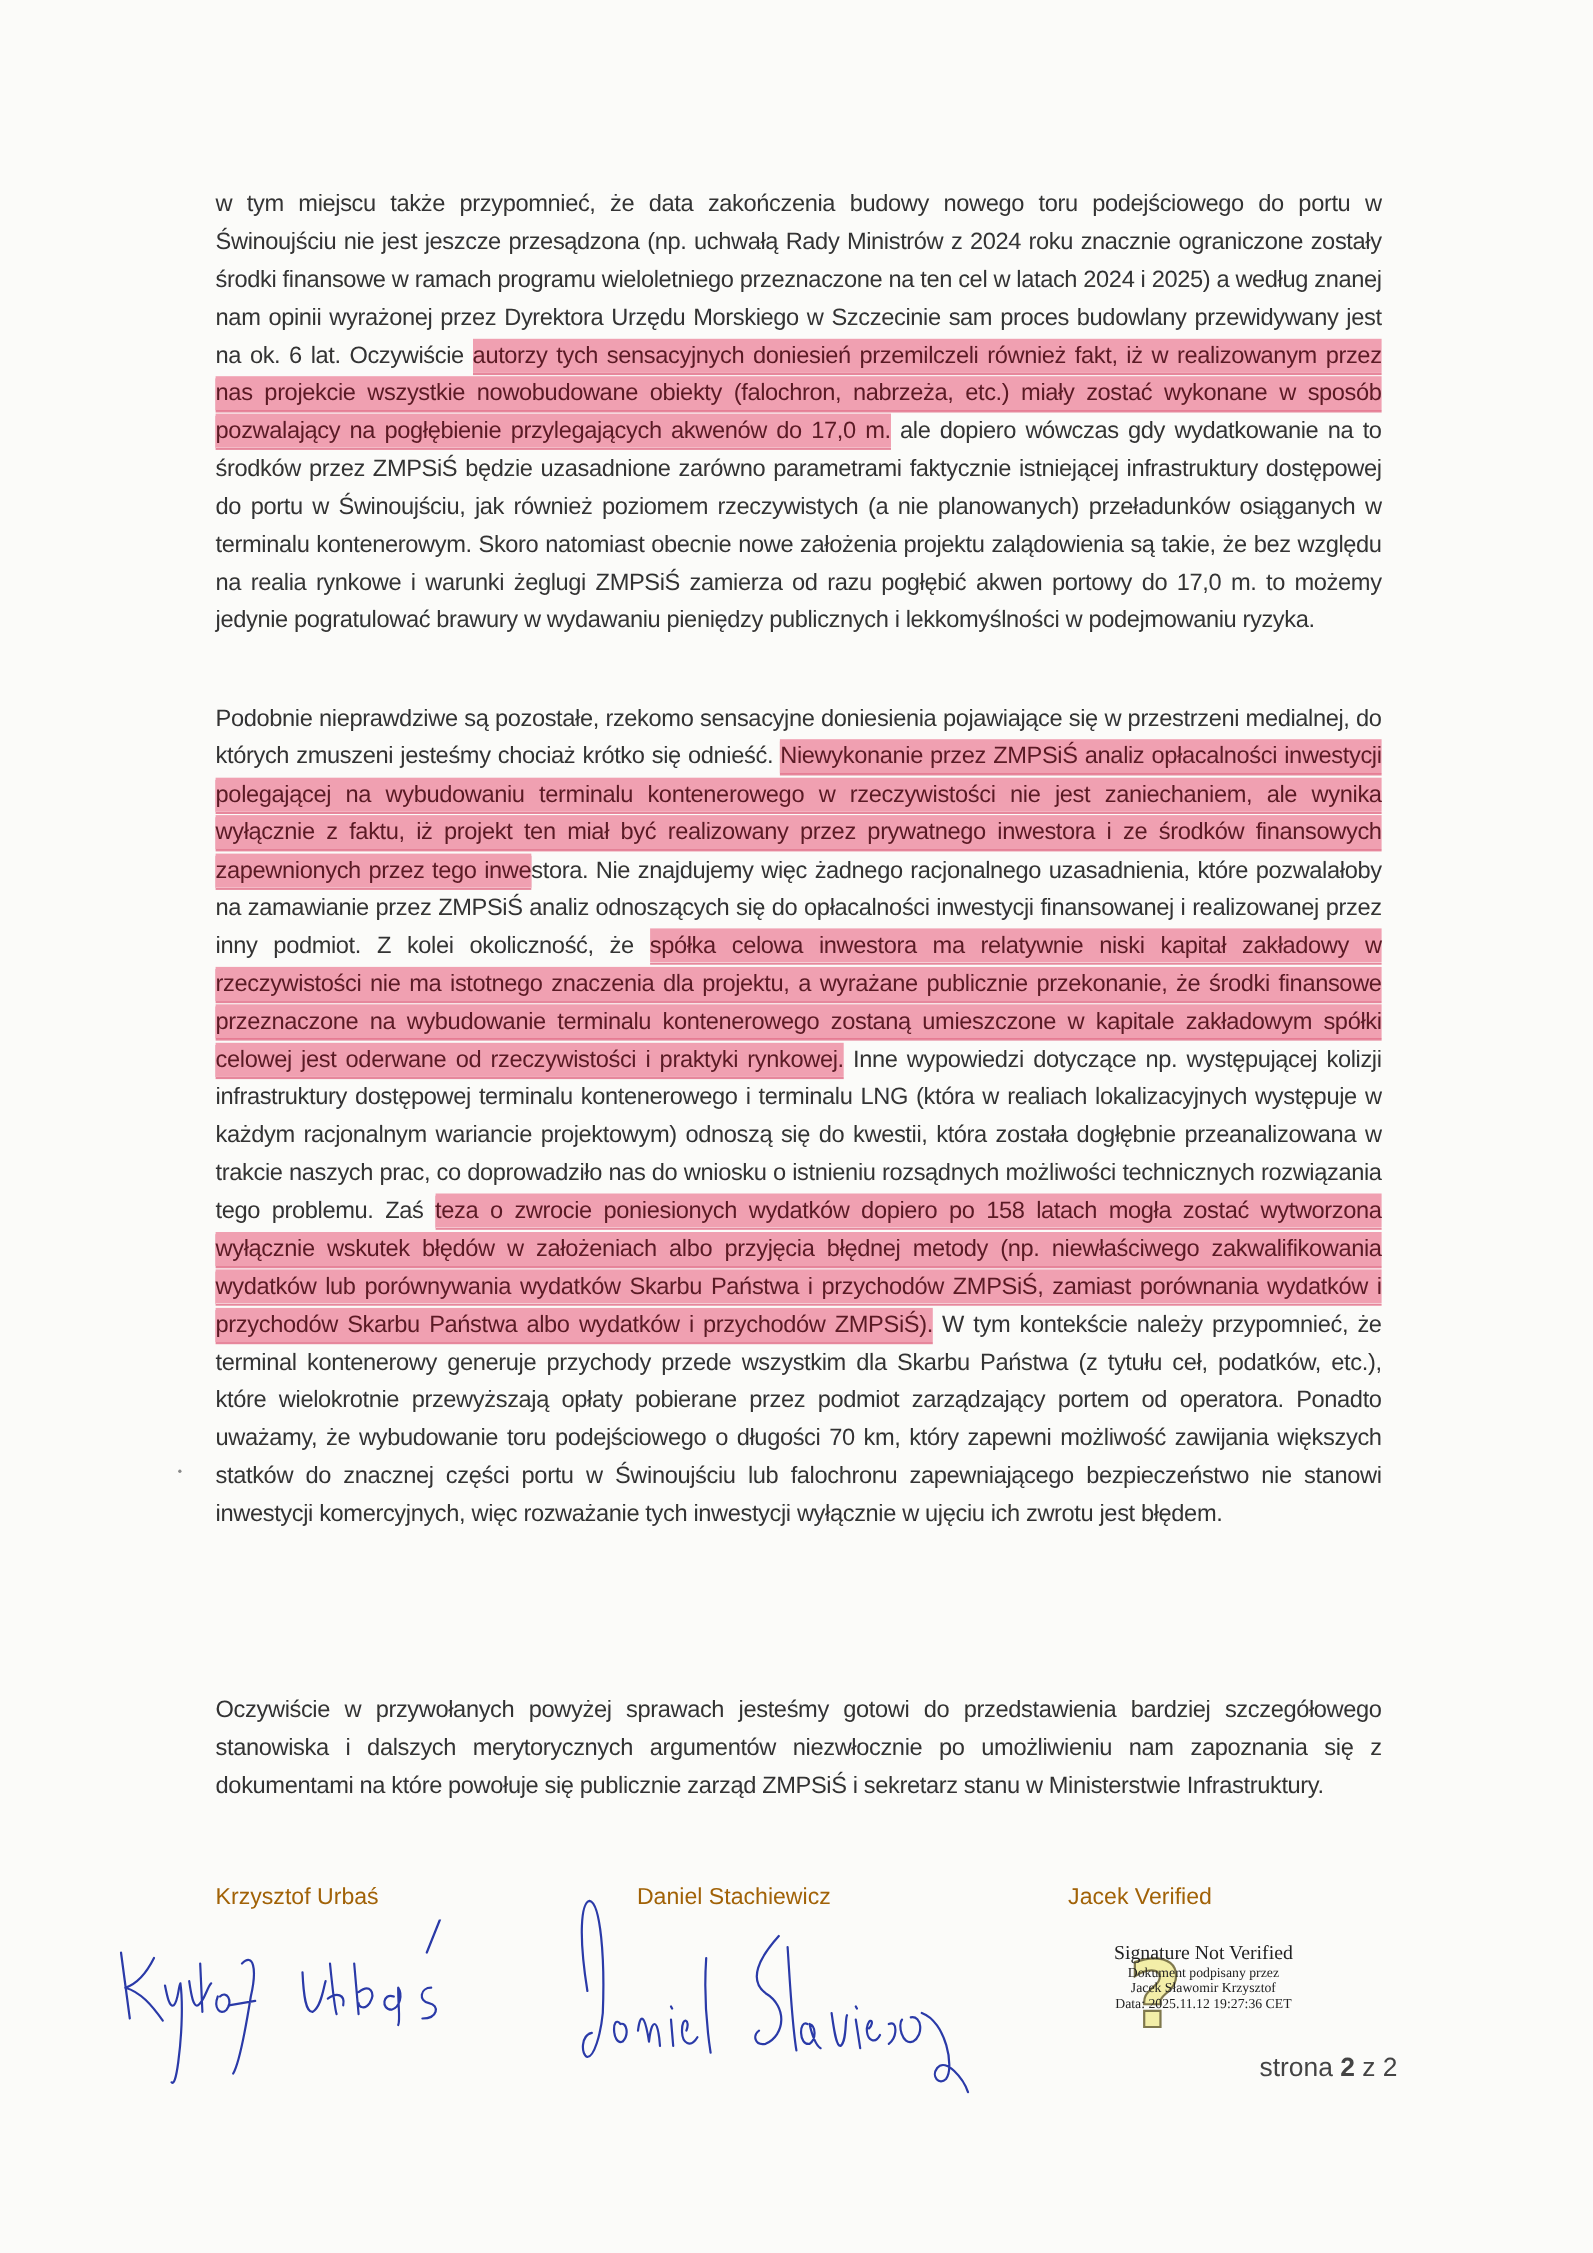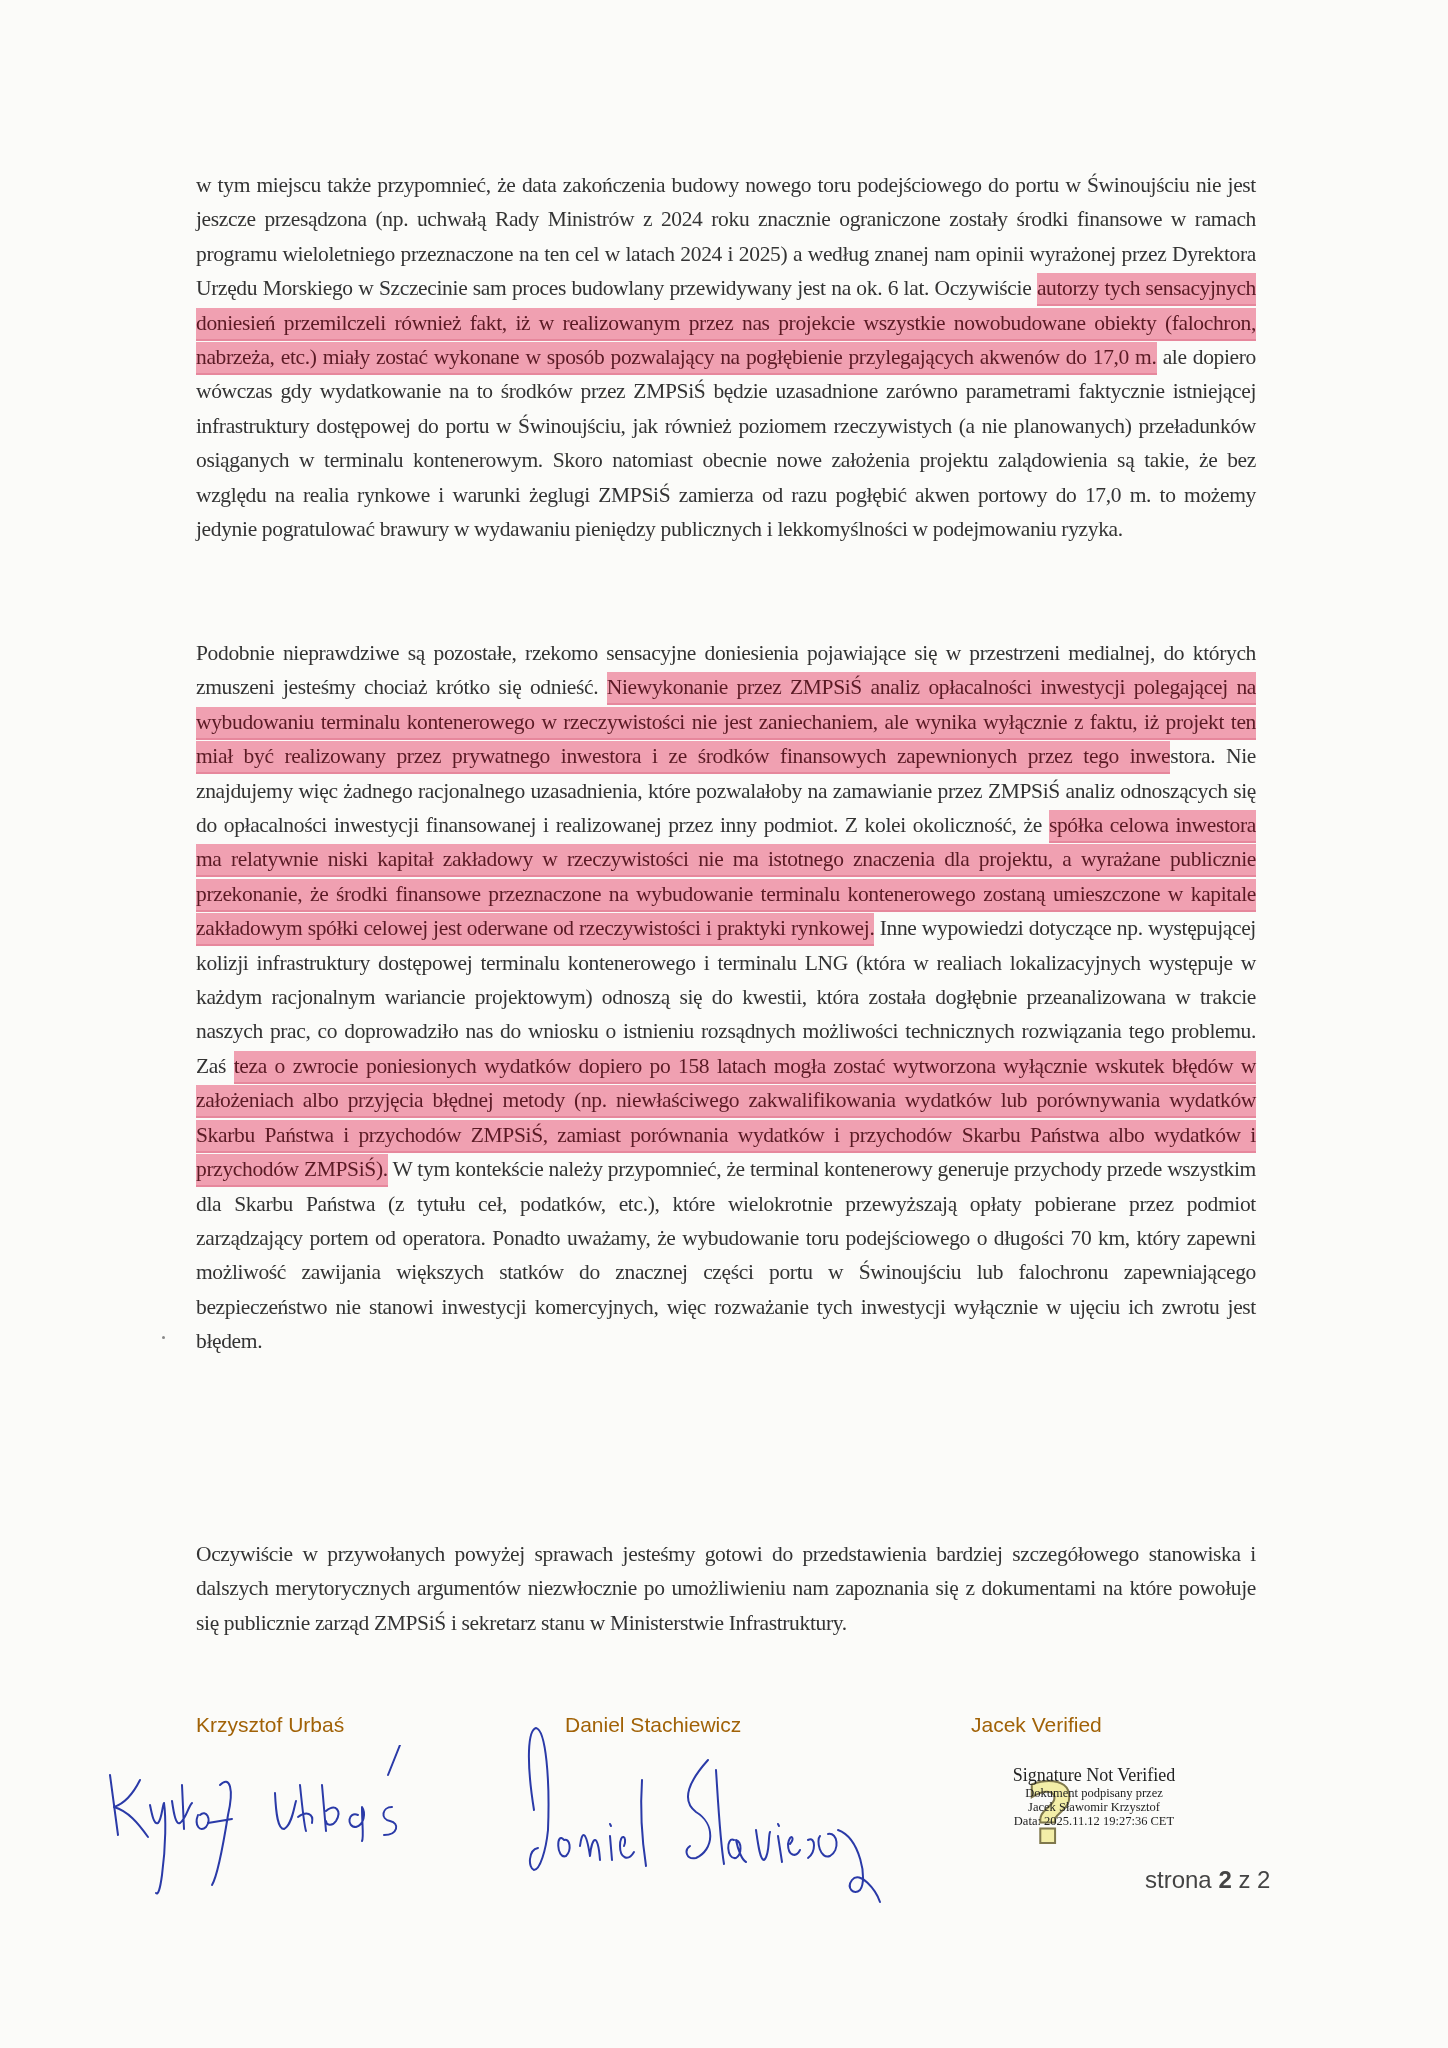--- a/index.html
+++ b/index.html
@@ -11,21 +11,21 @@
     position: relative;
     overflow: hidden;
   }
   .page {
     position: absolute; left: 0; top: 0; width: 1448px; height: 2048px;
   }
   .body-text {
     position: absolute;
     left: 196px;
     width: 1060px;
-    font-family: Liberation Serif, serif;
+    font-family: Liberation Sans, sans-serif;
     font-size: 21.5px;
     line-height: 34.4px;
     text-align: justify;
     letter-spacing: -0.35px;
     color: #333;
   }
   .para { margin: 0; }
   .p1 { top: 168px; }
   .p2 { top: 636px; }
   .p3 { top: 1537px; }
@@ -36,21 +36,21 @@
     padding: 3px 0 4px 0;
     -webkit-box-decoration-break: clone;
     box-decoration-break: clone;
   }
   .signers {
     position: absolute; top: 1713px; left: 0; width: 1448px; height: 30px;
     font-size: 21px; color: #a16207;
   }
   .signer-name { position: absolute; top: 0; }
   .sn1 { left: 196px; }
-  .sn2 { left: 565px; }
+  .sn2 { left: 579px; }
   .sn3 { left: 971px; }
   .sig-svg { position: absolute; }
   .sig1 { left: 100px; top: 1745px; }
   .sig2 { left: 520px; top: 1720px; }
   .e-sig {
     position: absolute; left: 964px; top: 1764px; width: 260px; height: 110px;
     font-family: "Liberation Serif", serif; color: #222;
   }
   .e-sig .status { font-size: 18px; line-height: 22px; position: relative; z-index: 2; text-align: center; }
   .e-sig .detail { font-size: 12.5px; line-height: 14px; position: relative; z-index: 2; text-align: center; }

